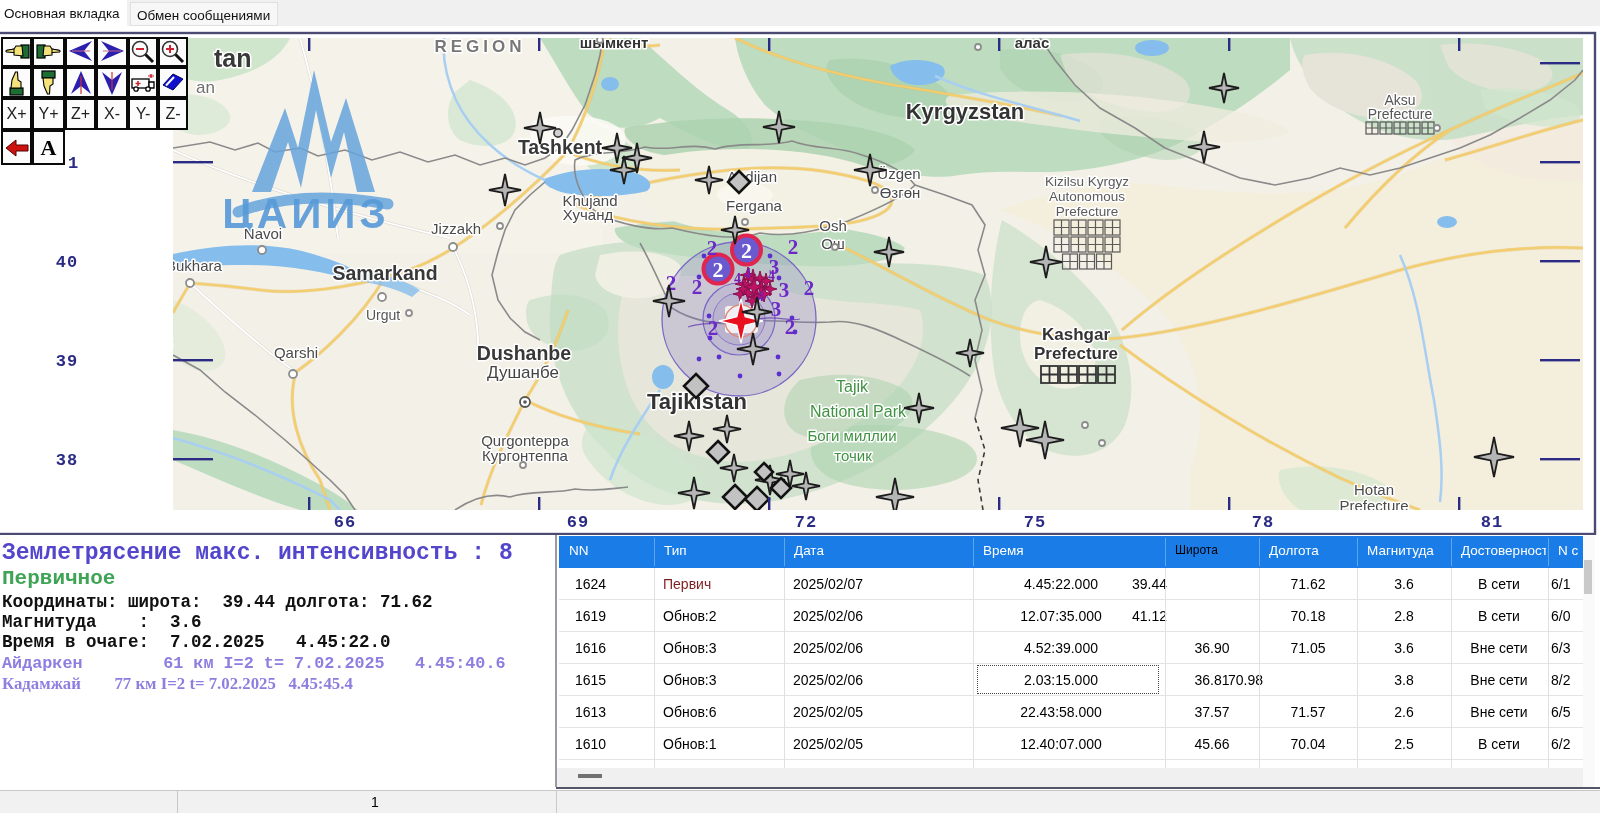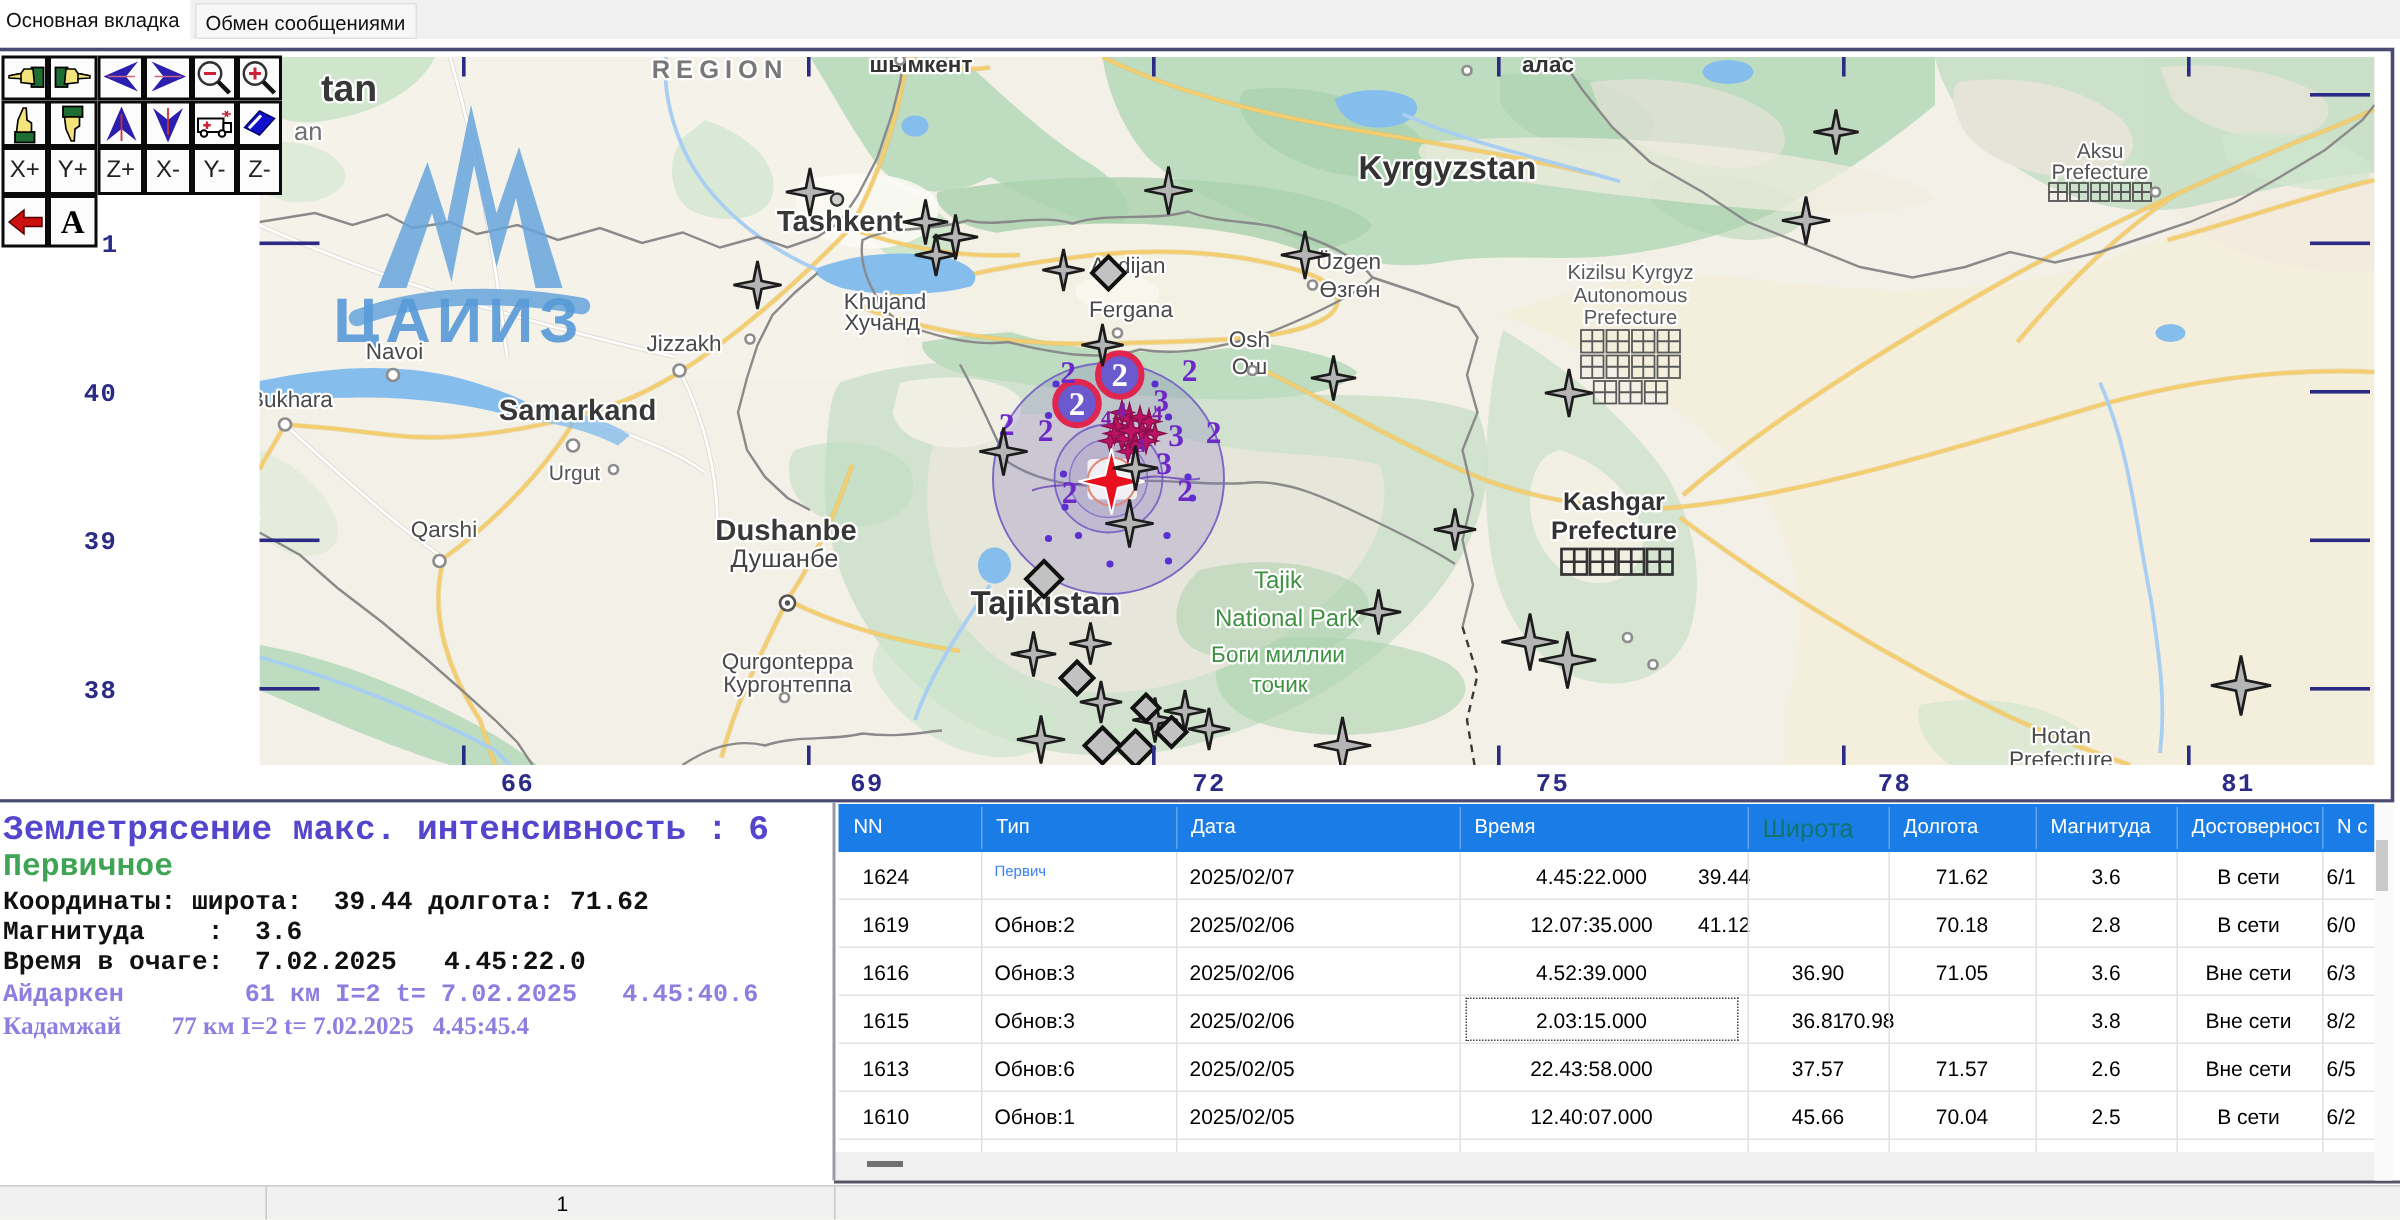--- a/index.html
+++ b/index.html
@@ -491,48 +491,48 @@
     </div>
     <div style="position:absolute;left:3px;top:132px;width:31px;height:35px;background:#fcfcfc;border:2px solid #0a0a0a;margin-left:-2px;margin-top:-2px;display:flex;align-items:center;justify-content:center">
       <svg width="26" height="26" viewBox="0 0 26 26">
         <path d="M2,13 L12,5 L12,10 L24,10 L24,16 L12,16 L12,21 Z" fill="#cc1111" stroke="#550000" stroke-width="1"></path>
       </svg>
     </div>
     <div style="position:absolute;left:34px;top:132px;width:33px;height:35px;background:#fcfcfc;border:2px solid #0a0a0a;margin-left:-2px;margin-top:-2px;display:flex;align-items:center;justify-content:center">
       <span style="font-family:'Liberation Serif',serif;font-weight:700;font-size:22px;color:#000;line-height:1">A</span>
     </div>
   </div>
-<div style="position:absolute;left:2px;top:540px;font-family:'Liberation Mono',monospace;font-weight:700;white-space:pre;font-size:23px;color:#5346cc">Землетрясение макс. интенсивность : 6</div>
+<div style="position:absolute;left:2px;top:540px;font-family:'Liberation Mono',monospace;font-weight:700;white-space:pre;font-size:23px;color:#5346cc">Землетрясение макс. интенсивность : 8</div>
 <div style="position:absolute;left:2px;top:567px;font-family:'Liberation Mono',monospace;font-weight:700;white-space:pre;font-size:21px;color:#3fa455">Первичное</div>
 <div style="position:absolute;left:2px;top:592px;font-family:'Liberation Mono',monospace;font-weight:700;white-space:pre;font-size:17.5px;color:#111">Координаты: широта:  39.44 долгота: 71.62</div>
 <div style="position:absolute;left:2px;top:612px;font-family:'Liberation Mono',monospace;font-weight:700;white-space:pre;font-size:17.5px;color:#111">Магнитуда    :  3.6</div>
 <div style="position:absolute;left:2px;top:632px;font-family:'Liberation Mono',monospace;font-weight:700;white-space:pre;font-size:17.5px;color:#111">Время в очаге:  7.02.2025   4.45:22.0</div>
 <div style="position:absolute;left:2px;top:654px;font-family:'Liberation Mono',monospace;font-weight:700;white-space:pre;font-size:16.8px;color:#8d7ee0">Айдаркен        61 км I=2 t= 7.02.2025   4.45:40.6</div>
 <div style="position:absolute;left:2px;top:674px;font-family:Liberation Serif, serif;font-weight:700;white-space:pre;font-size:16.8px;color:#8d7ee0">Кадамжай        77 км I=2 t= 7.02.2025   4.45:45.4</div>
 <div style="position:absolute;left:559px;top:536px;width:1024px;height:32px;background:#1a7ce6"></div>
 <div style="position:absolute;left:569px;top:543px;width:83px;height:18px;overflow:hidden;font-size:13.5px;color:#fff;white-space:nowrap">NN</div>
 <div style="position:absolute;left:664px;top:543px;width:118px;height:18px;overflow:hidden;font-size:13.5px;color:#fff;white-space:nowrap">Тип</div>
 <div style="position:absolute;left:654px;top:538px;width:1px;height:28px;background:#5ea4ef"></div>
 <div style="position:absolute;left:794px;top:543px;width:177px;height:18px;overflow:hidden;font-size:13.5px;color:#fff;white-space:nowrap">Дата</div>
 <div style="position:absolute;left:784px;top:538px;width:1px;height:28px;background:#5ea4ef"></div>
 <div style="position:absolute;left:983px;top:543px;width:180px;height:18px;overflow:hidden;font-size:13.5px;color:#fff;white-space:nowrap">Время</div>
 <div style="position:absolute;left:973px;top:538px;width:1px;height:28px;background:#5ea4ef"></div>
-<div style="position:absolute;left:1175px;top:543px;width:82px;height:18px;overflow:hidden;font-size:17px;color:#0f766e;white-space:nowrap">Широта</div>
+<div style="position:absolute;left:1175px;top:543px;width:82px;height:18px;overflow:hidden;font-size:12px;color:#000000;white-space:nowrap">Широта</div>
 <div style="position:absolute;left:1165px;top:538px;width:1px;height:28px;background:#5ea4ef"></div>
 <div style="position:absolute;left:1269px;top:543px;width:86px;height:18px;overflow:hidden;font-size:13.5px;color:#fff;white-space:nowrap">Долгота</div>
 <div style="position:absolute;left:1259px;top:538px;width:1px;height:28px;background:#5ea4ef"></div>
 <div style="position:absolute;left:1367px;top:543px;width:82px;height:18px;overflow:hidden;font-size:13.5px;color:#fff;white-space:nowrap">Магнитуда</div>
 <div style="position:absolute;left:1357px;top:538px;width:1px;height:28px;background:#5ea4ef"></div>
 <div style="position:absolute;left:1461px;top:543px;width:85px;height:18px;overflow:hidden;font-size:13.5px;color:#fff;white-space:nowrap">Достоверност</div>
 <div style="position:absolute;left:1451px;top:538px;width:1px;height:28px;background:#5ea4ef"></div>
 <div style="position:absolute;left:1558px;top:543px;width:23px;height:18px;overflow:hidden;font-size:13.5px;color:#fff;white-space:nowrap">N с</div>
 <div style="position:absolute;left:1548px;top:538px;width:1px;height:28px;background:#5ea4ef"></div>
 <div style="position:absolute;left:559px;top:568px;width:1024px;height:32px;background:#fff;border-bottom:1px solid #e4e4e4"></div>
 <div style="position:absolute;left:575px;top:576px;font-size:14px;color:#000;white-space:nowrap">1624</div>
-<div style="position:absolute;left:663px;top:576px;font-size:10px;color:#3b82f6;white-space:nowrap">Первич</div>
+<div style="position:absolute;left:663px;top:576px;font-size:14px;color:#7f1d1d;white-space:nowrap">Первич</div>
 <div style="position:absolute;left:793px;top:576px;font-size:14px;color:#000;white-space:nowrap">2025/02/07</div>
 <div style="position:absolute;left:981px;top:576px;width:160px;text-align:center;font-size:14px;color:#000;white-space:nowrap">4.45:22.000</div>
 <div style="position:absolute;left:1132px;top:576px;width:160px;font-size:14px;color:#000;white-space:nowrap">39.44</div>
 <div style="position:absolute;left:1228px;top:576px;width:160px;text-align:center;font-size:14px;color:#000;white-space:nowrap">71.62</div>
 <div style="position:absolute;left:1324px;top:576px;width:160px;text-align:center;font-size:14px;color:#000;white-space:nowrap">3.6</div>
 <div style="position:absolute;left:1419px;top:576px;width:160px;text-align:center;font-size:14px;color:#000;white-space:nowrap">В сети</div>
 <div style="position:absolute;left:1551px;top:576px;font-size:14px;color:#000;white-space:nowrap">6/1</div>
 <div style="position:absolute;left:559px;top:600px;width:1024px;height:32px;background:#fff;border-bottom:1px solid #e4e4e4"></div>
 <div style="position:absolute;left:575px;top:608px;font-size:14px;color:#000;white-space:nowrap">1619</div>
 <div style="position:absolute;left:663px;top:608px;font-size:14px;color:#000;white-space:nowrap">Обнов:2</div>

